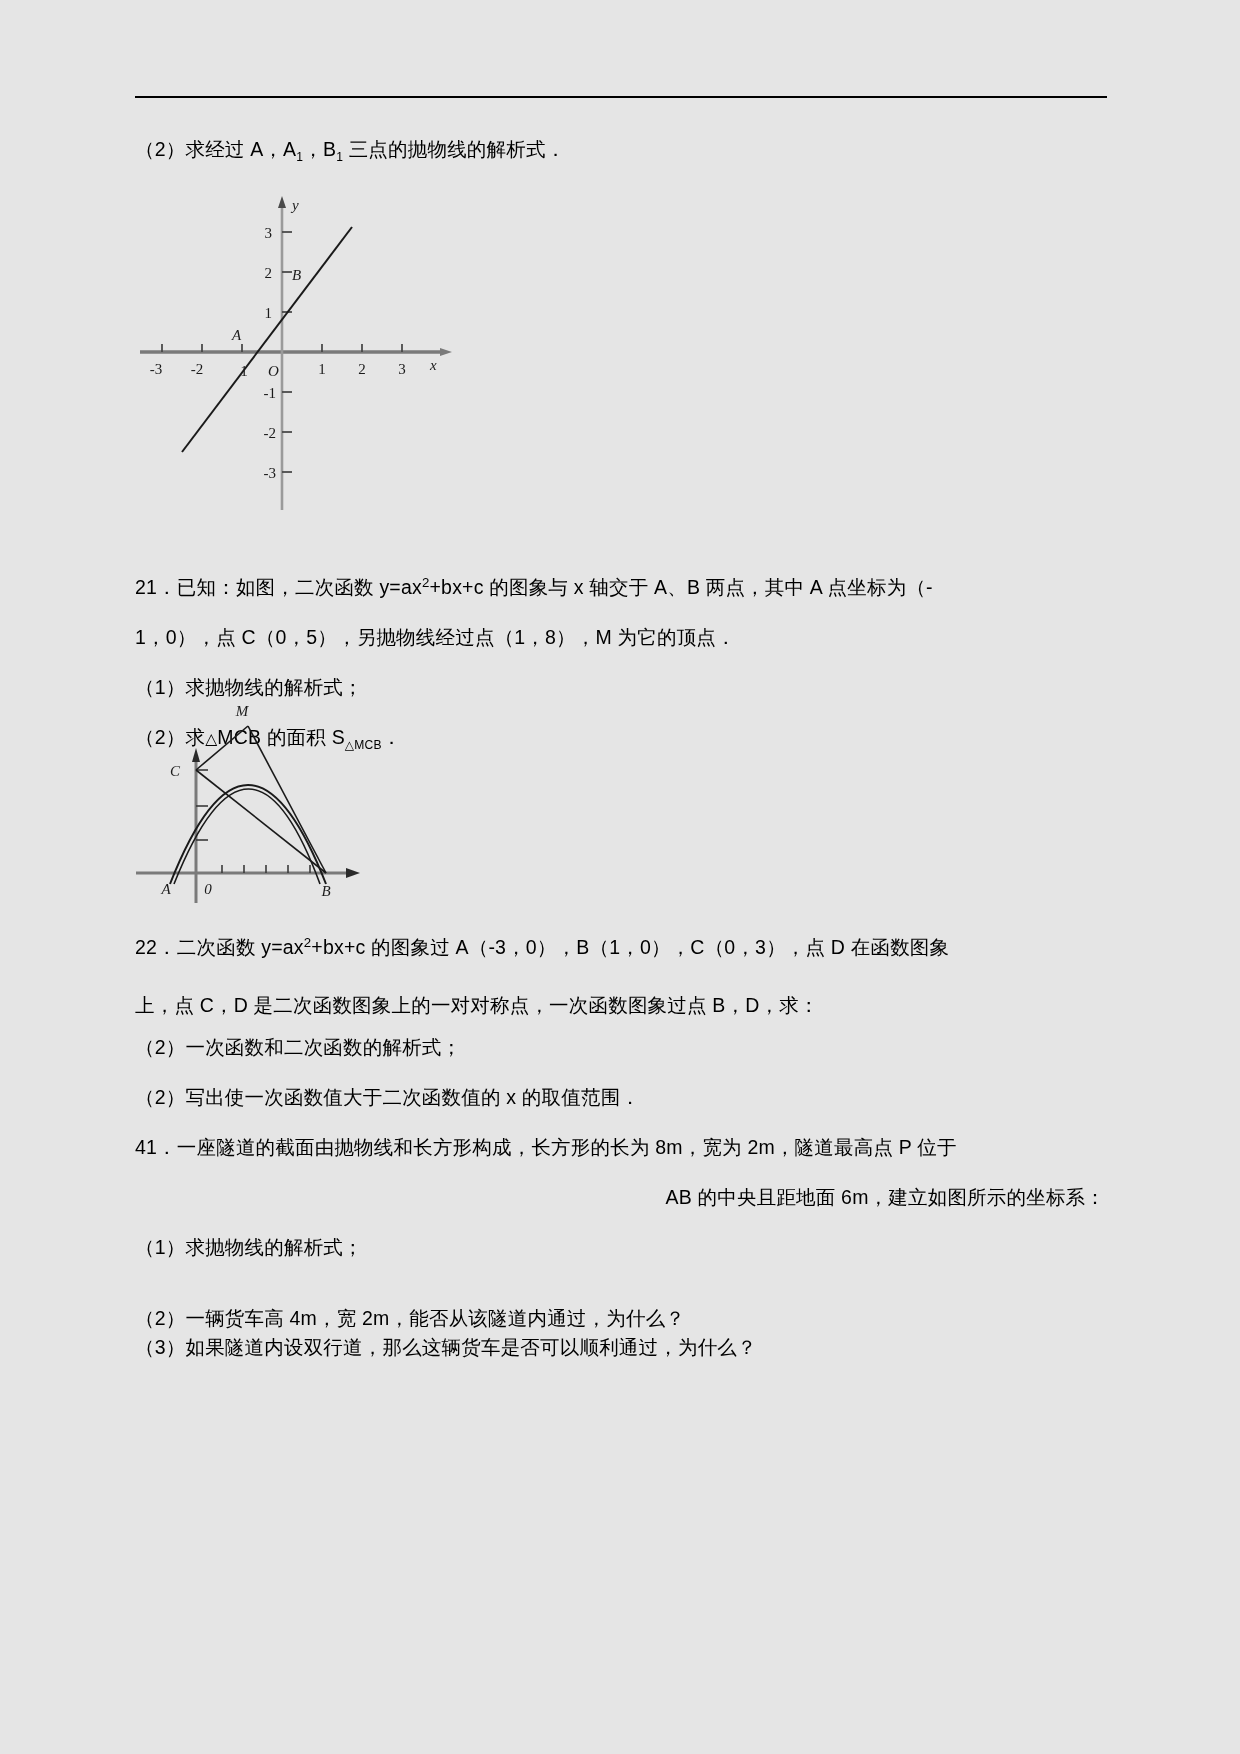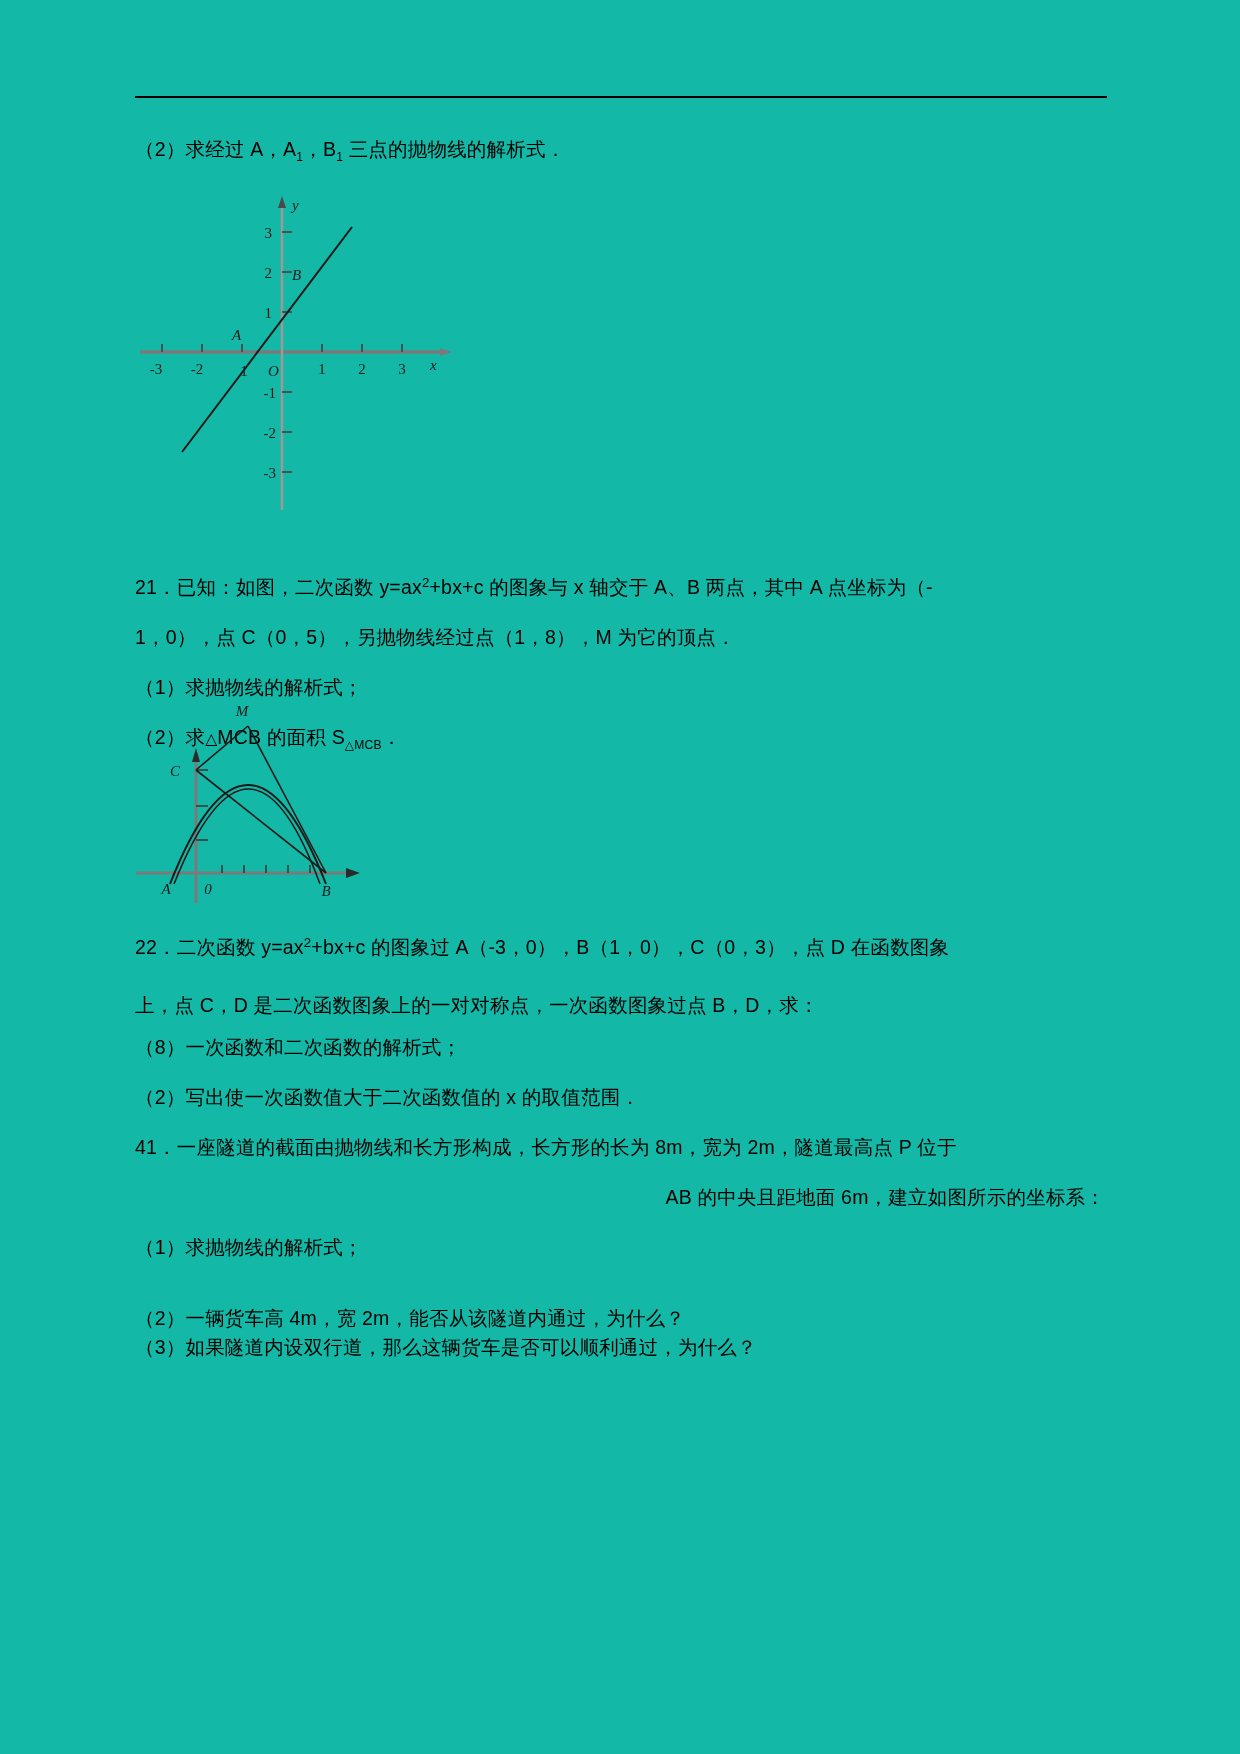--- a/index.html
+++ b/index.html
@@ -8,21 +8,21 @@
     background: #ffffff;
   }
   body {
     font-family: "Liberation Sans", "DejaVu Sans", sans-serif;
     color: #000;
   }
   .page {
     position: relative;
     width: 1240px;
     height: 1754px;
-    background: #14b8a6;
+    background: #e5e5e5;
     overflow: hidden;
     box-sizing: border-box;
   }
   .content {
     position: absolute;
     left: 135px;
     top: 0;
     width: 970px;
   }
   .top-rule {
@@ -198,21 +198,21 @@
     </svg>
   </div>
 
   <div class="content" style="top:938px;">
     <div class="q-line">22．二次函数 y=ax<sup>2</sup>+bx+c 的图象过 A（-3，0），B（1，0），C（0，3），点 D 在函数图象</div>
   </div>
   <div class="content" style="top:988px;margin-top:8px;">
     <div class="q-line">上，点 C，D 是二次函数图象上的一对对称点，一次函数图象过点 B，D，求：</div>
   </div>
   <div class="content" style="top:1038px;">
-    <div class="q-line">（8）一次函数和二次函数的解析式；</div>
+    <div class="q-line">（2）一次函数和二次函数的解析式；</div>
   </div>
   <div class="content" style="top:1088px;">
     <div class="q-line">（2）写出使一次函数值大于二次函数值的 x 的取值范围．</div>
   </div>
 
   <div class="content" style="top:1138px;">
     <div class="q-line">41．一座隧道的截面由抛物线和长方形构成，长方形的长为 8m，宽为 2m，隧道最高点 P 位于</div>
   </div>
   <div class="content" style="top:1188px;text-align:right;">
     <div class="q-line">AB 的中央且距地面 6m，建立如图所示的坐标系：</div>

